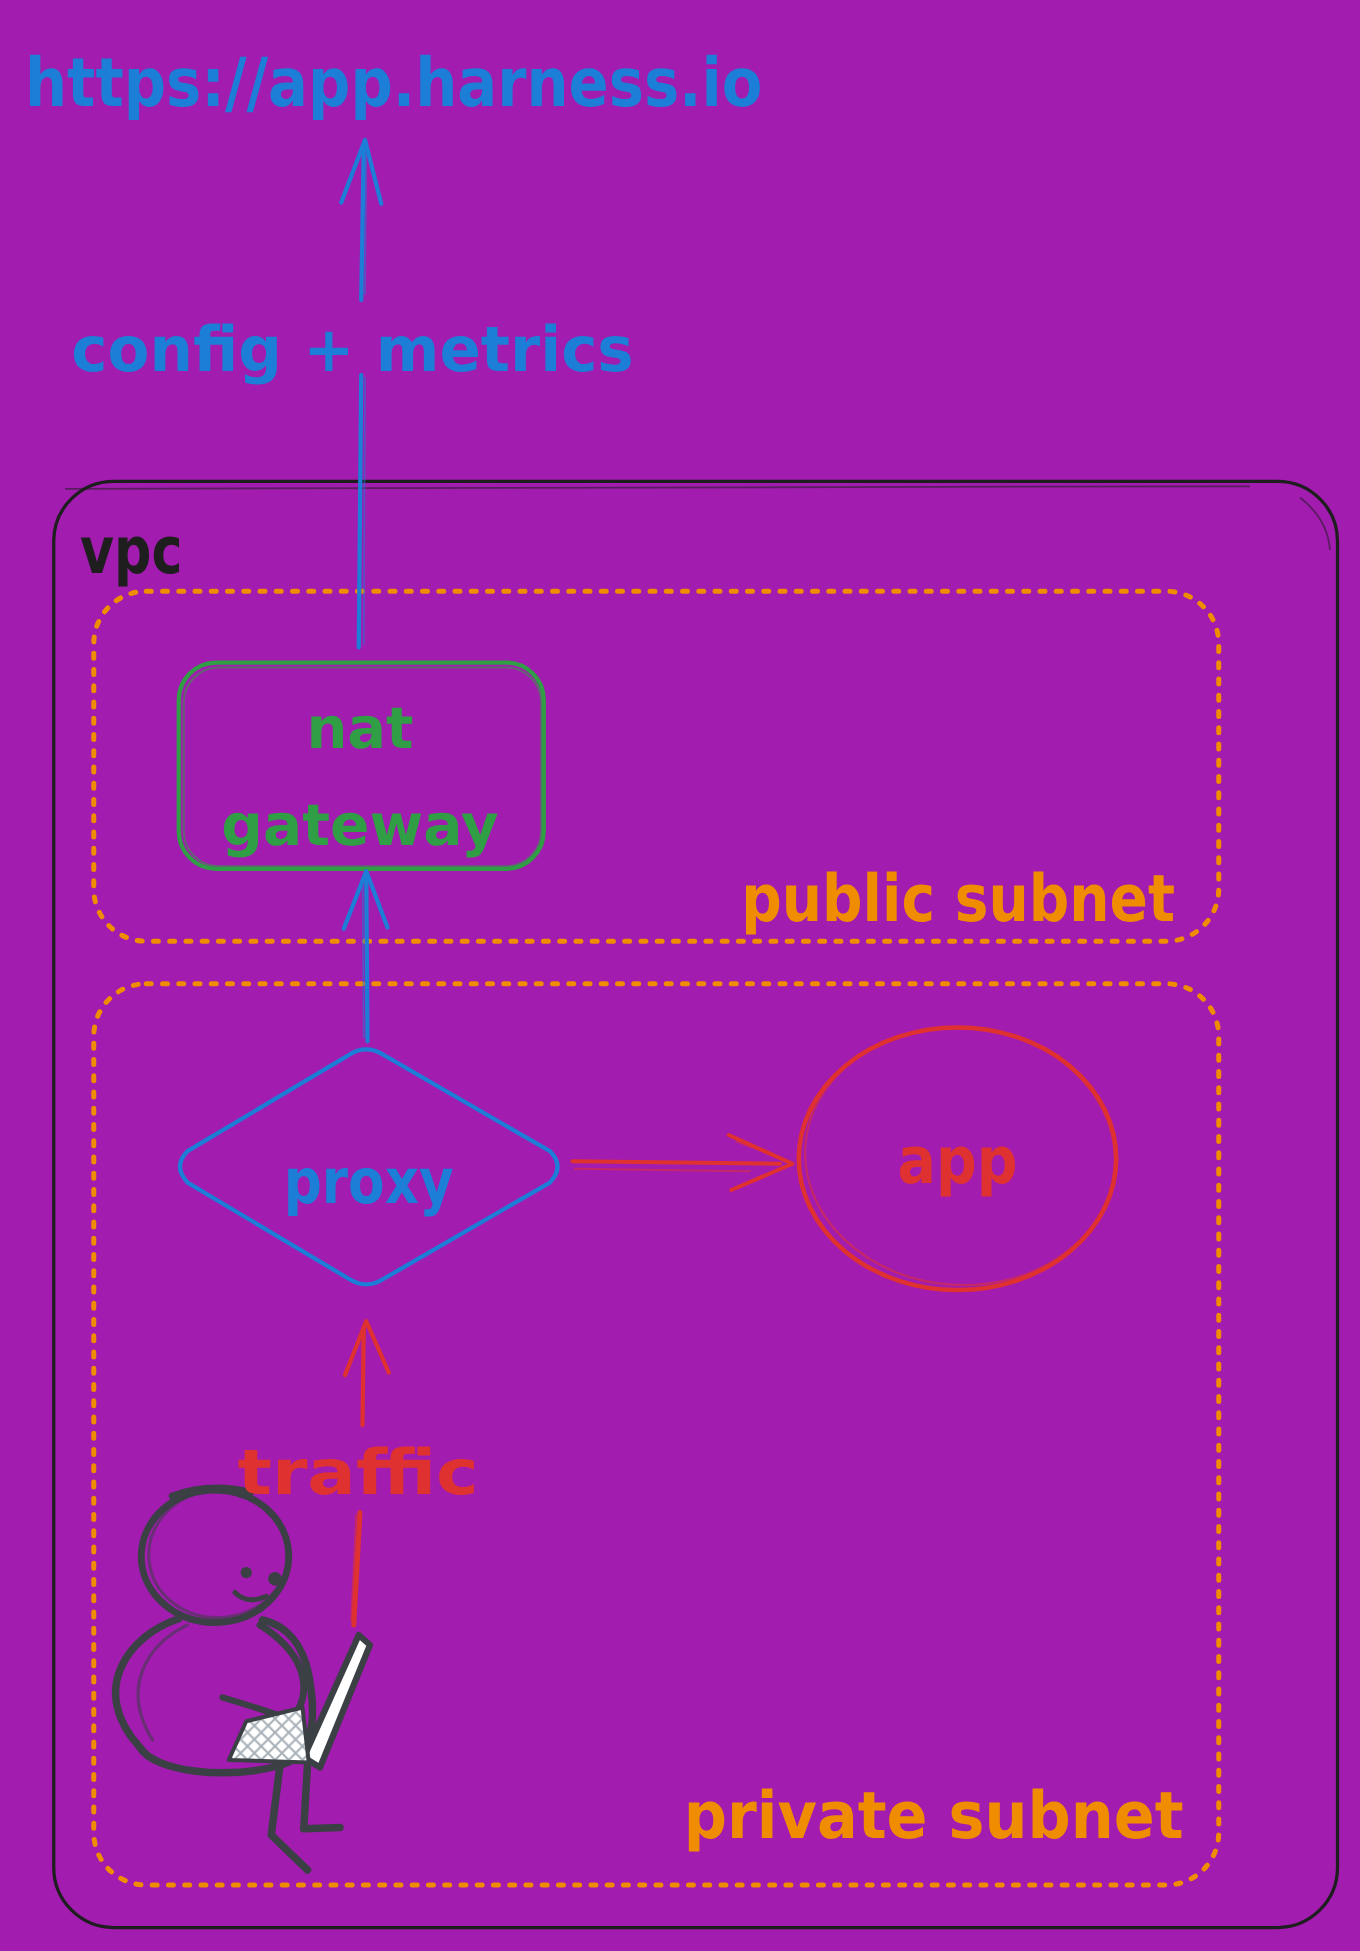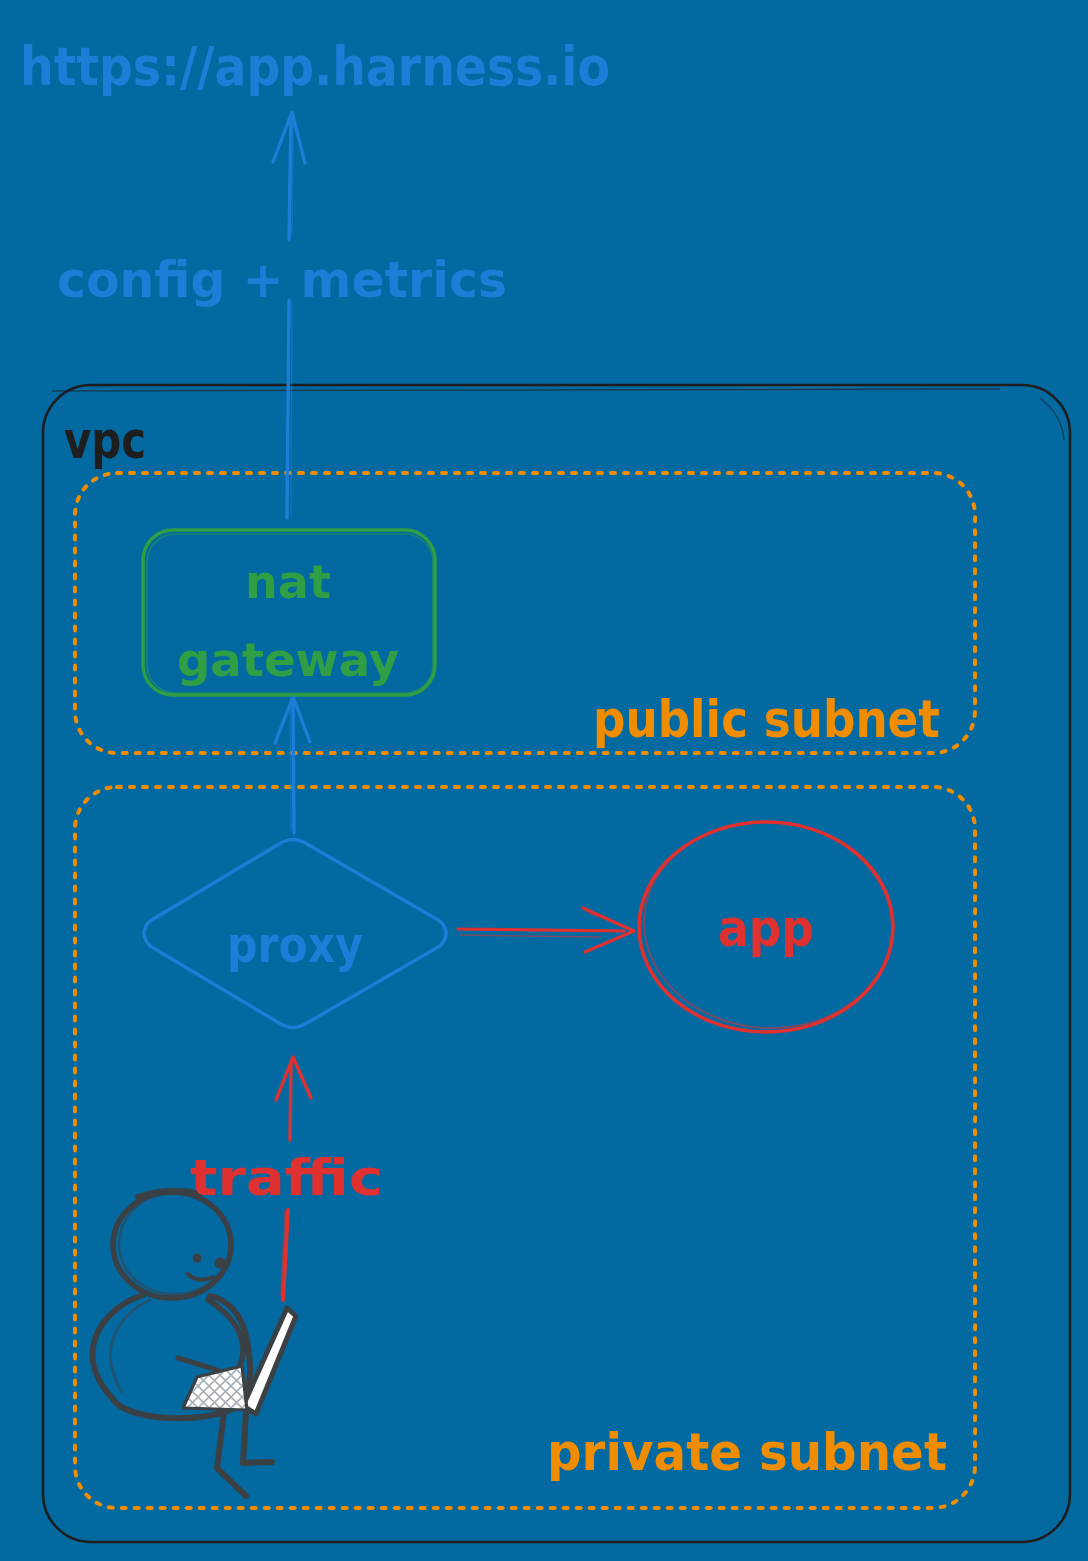--- a/index.html
+++ b/index.html
@@ -1,16 +1,16 @@
 <!DOCTYPE html>
 <html style="--color-blue: #1c7ed6; --color-green: #2f9e44; --color-orange: #f08c00; --color-red: #e03131; --color-ink: #1e1e1e; --color-person: #3b4045;"><head>
 <meta charset="utf-8">
 <style>
   html,body{margin:0;padding:0;background:#ffffff;}
-  .canvas{position:relative;width:1088px;height:1561px;background:#0369a1;overflow:hidden;}
+  .canvas{position:relative;width:1088px;height:1561px;background:#a21caf;overflow:hidden;}
   svg{display:block;}
   .t{font-family:"DejaVu Sans", sans-serif;font-weight:700;}
   .blue-t{fill:var(--color-blue);}
   .green-t{fill:var(--color-green);}
   .orange-t{fill:var(--color-orange);}
   .red-t{fill:var(--color-red);}
   .ink-t{fill:var(--color-ink);}
   .blue-s{stroke:var(--color-blue);}
   .green-s{stroke:var(--color-green);}
   .orange-s{stroke:var(--color-orange);}

